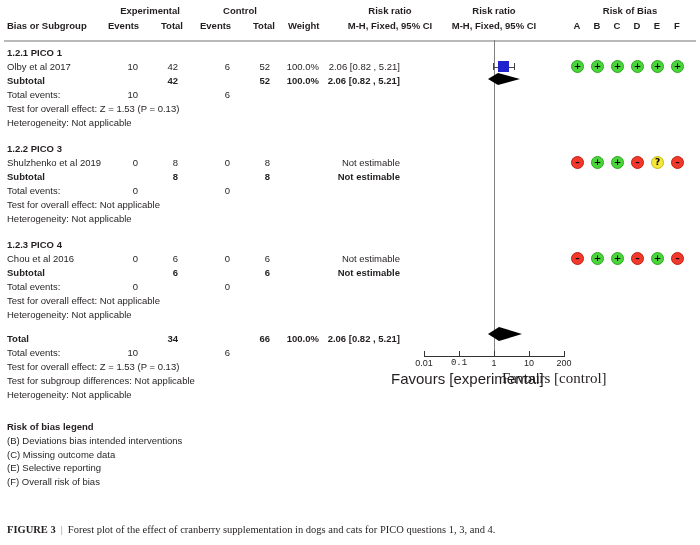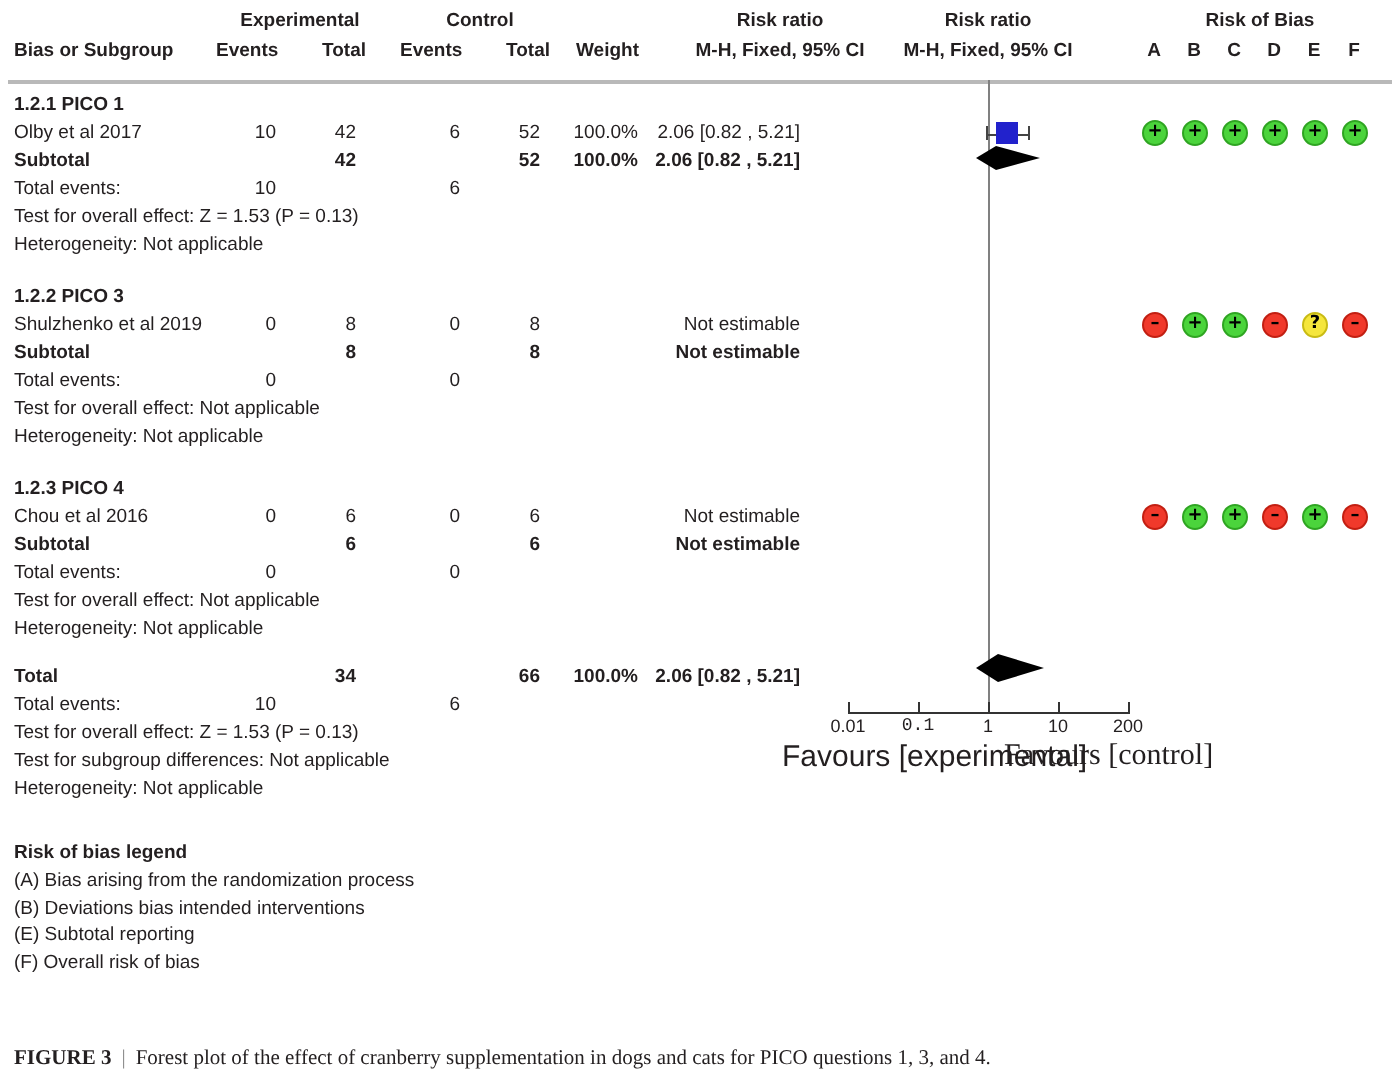--- a/index.html
+++ b/index.html
@@ -344,22 +344,22 @@
     <div class="rob minus" style="left:571px; top:252px;"><span>–</span></div>
     <div class="rob plus" style="left:591px; top:252px;"><span>+</span></div>
     <div class="rob plus" style="left:611px; top:252px;"><span>+</span></div>
     <div class="rob minus" style="left:631px; top:252px;"><span>–</span></div>
     <div class="rob plus" style="left:651px; top:252px;"><span>+</span></div>
     <div class="rob minus" style="left:671px; top:252px;"><span>–</span></div>
   </div>
 
   <div class="legend">
     <div class="title">Risk of bias legend</div>
-    <div>(A) Bias arising from the randomization process</div>
     <div>(B) Deviations bias intended interventions</div>
-    <div>(E) Subtotal reporting</div>
+    <div>(C) Missing outcome data</div>
+    <div>(E) Selective reporting</div>
     <div>(F) Overall risk of bias</div>
   </div>
 </div>
 
 <div class="caption">
   <span class="fignum">FIGURE 3</span><span class="sep">|</span><span>Forest plot of the effect of cranberry supplementation in dogs and cats for PICO questions 1, 3, and 4.</span>
 </div>
 
 </body></html>

